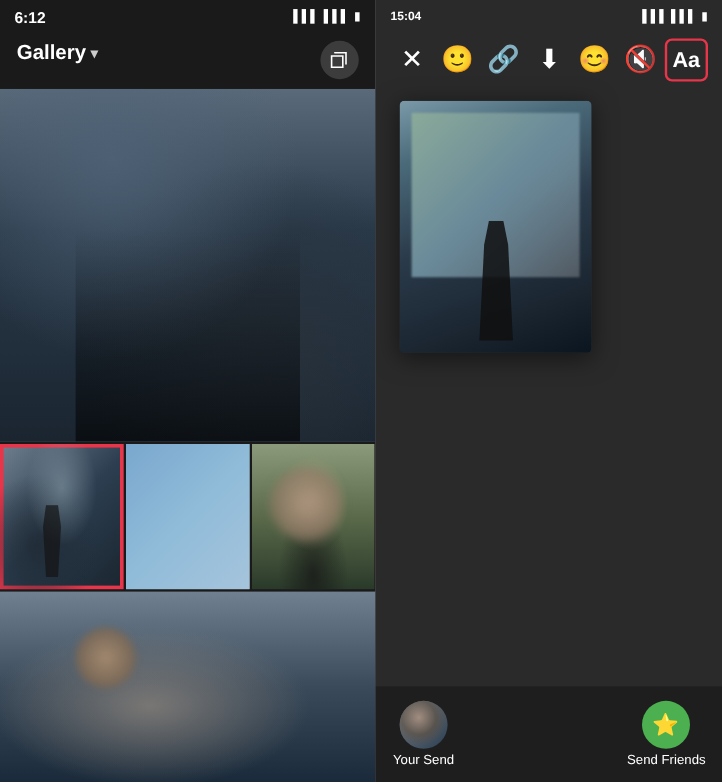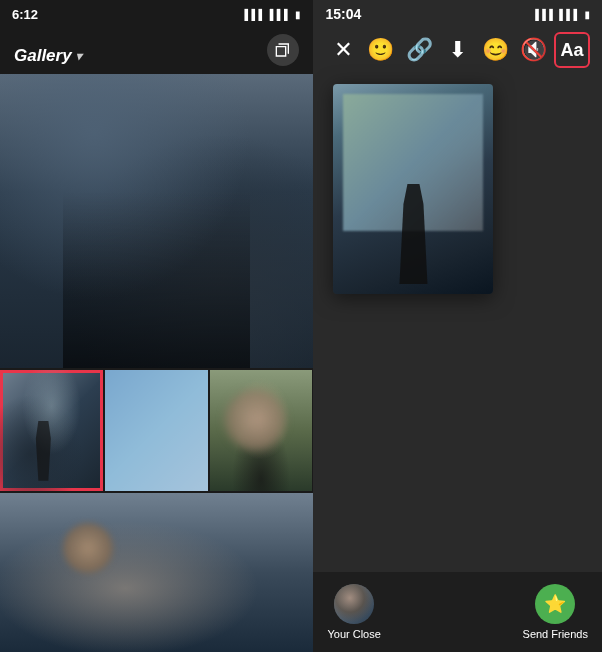--- a/index.html
+++ b/index.html
@@ -40,23 +40,22 @@
       align-items: center;
     }
     .status-icons-left span {
       color: #fff;
       font-size: 10px;
     }
 
     .gallery-header {
       display: flex;
       justify-content: space-between;
-      align-items: flex-end;
+      align-items: flex-start;
       padding: 8px 14px;
-      font-style: italic;
     }
     .gallery-title {
       color: #fff;
       font-size: 17px;
       font-weight: 600;
       display: flex;
       align-items: center;
       gap: 4px;
     }
     .gallery-title .chevron {
@@ -227,21 +226,21 @@
     }
 
     .status-bar-right {
       display: flex;
       justify-content: space-between;
       align-items: center;
       padding: 6px 12px 4px;
       height: 26px;
     }
     .status-time-right {
-      font-size: 14px;
+      font-size: 10px;
       font-weight: 600;
       color: #fff;
     }
     .status-icons-right {
       display: flex;
       gap: 4px;
       align-items: center;
       color: #fff;
       font-size: 10px;
     }
@@ -470,20 +469,20 @@
 
   <div class="story-canvas">
     <div class="story-image">
       <div class="story-person"></div>
     </div>
   </div>
 
   <div class="story-bottom">
     <div class="story-option">
       <div class="story-avatar"></div>
-      <span class="story-option-label">Your Close</span>
+      <span class="story-option-label">Your Send</span>
     </div>
     <div class="story-option">
       <div class="close-friends-btn">⭐</div>
       <span class="story-option-label">Send Friends</span>
     </div>
   </div>
 </div>
 
 </body></html>

